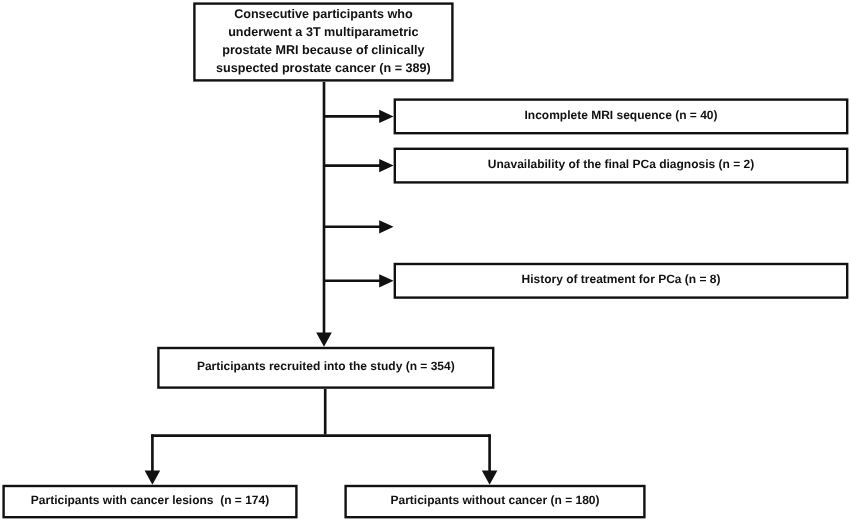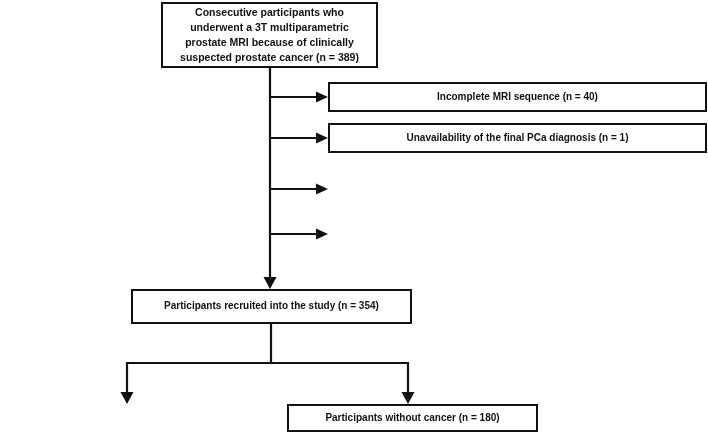--- a/index.html
+++ b/index.html
@@ -85,27 +85,33 @@
 underwent a 3T multiparametric
 prostate MRI because of clinically
 suspected prostate cancer (n = 389)</span>
   </div>
 
   <div class="box excl-box excl-1">
     <span class="nowrap">Incomplete MRI sequence (n = 40)</span>
   </div>
 
   <div class="box excl-box excl-2">
-    <span class="nowrap">Unavailability of the final PCa diagnosis (n = 1)</span>
+    <span class="nowrap">Unavailability of the final PCa diagnosis (n = 2)</span>
   </div>
 
 
+  <div class="box excl-box excl-4">
+    <span class="nowrap">History of treatment for PCa (n = 8)</span>
+  </div>
 
   <div class="box recruited-box">
     <span class="nowrap">Participants recruited into the study (n = 354)</span>
   </div>
 
+  <div class="box with-cancer-box">
+    <span class="prewrap nowrap">Participants with cancer lesions  (n = 174)</span>
+  </div>
 
   <div class="box without-cancer-box">
     <span class="nowrap">Participants without cancer (n = 180)</span>
   </div>
 
 </div>
 
 </body></html>

